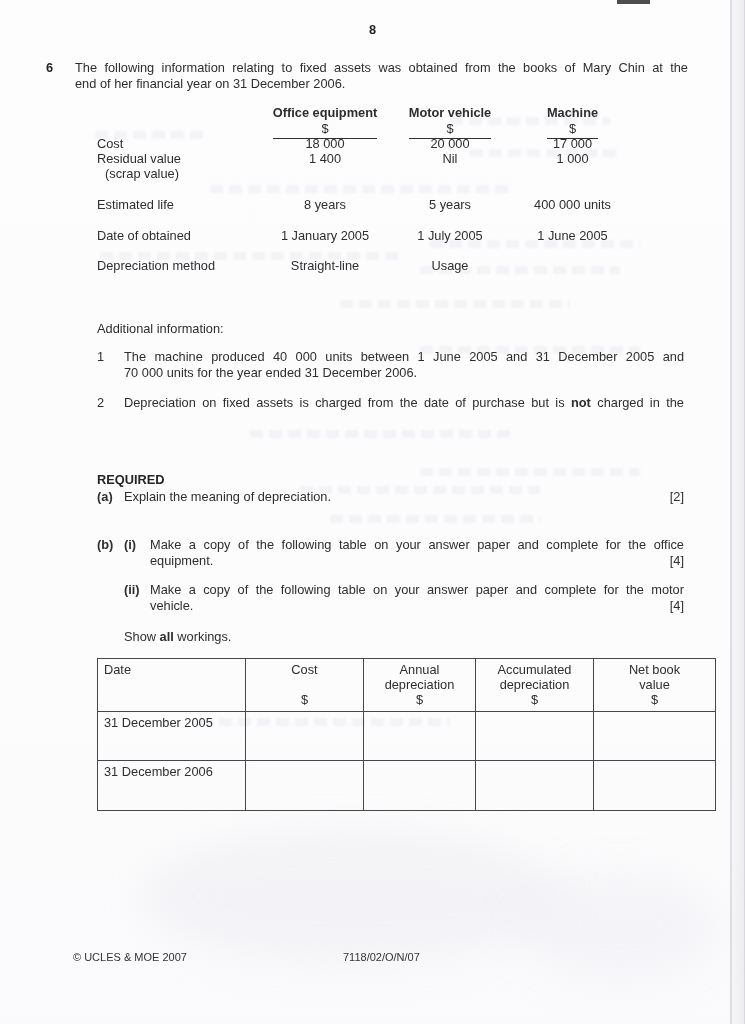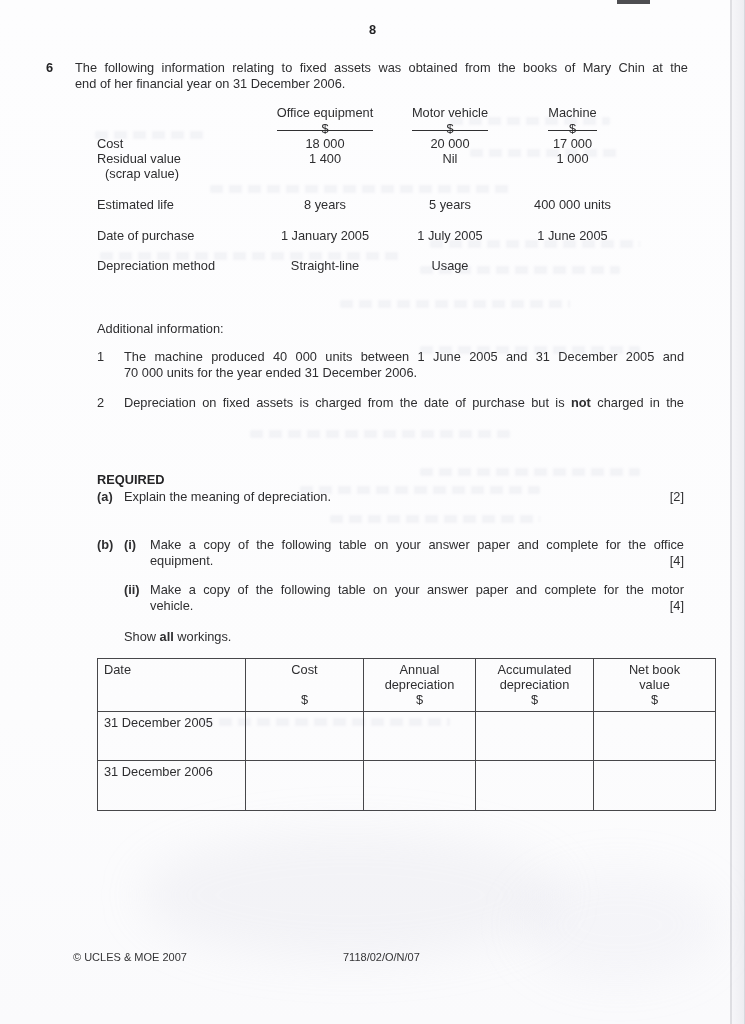--- a/index.html
+++ b/index.html
@@ -13,21 +13,21 @@
   .b{font-weight:bold;}
   .jline{text-align:justify;text-align-last:justify;}
   .pagenum{left:0;top:22px;width:745px;text-align:center;font-weight:bold;color:#242426;}
   
   .qnum{left:46px;top:60px;font-weight:bold;color:#242426;}
   .qintro{left:75px;top:60px;width:613px;}
   
   .inforow{left:97px;width:548px;display:grid;grid-template-columns:153px 150px 100px 145px;}
   .inforow .lab{text-align:left;}
   .inforow .v{text-align:center;}
-  .uline{border-bottom:1.2px solid #303032;padding-bottom:10px;}
+  .uline{border-bottom:1.2px solid #303032;padding-bottom:18px;font-weight:bold;}
   .subdued{padding-left:8px;}
   
   .hangrow{display:flex;}
   .hangrow .tag{flex:0 0 27px;}
   .hangrow .tag2{flex:0 0 26px;}
   .hangrow .body{flex:1 1 auto;}
   .lastline{display:flex;justify-content:space-between;}
   
   table.anstbl{position:absolute;left:97px;top:658px;border-collapse:collapse;table-layout:fixed;}
   table.anstbl td{border:1.6px solid #47474a;vertical-align:top;padding:3px 6px 0 6px;
@@ -111,21 +111,21 @@
       <div class="v"></div>
       <div class="v"></div>
   </div>
   <div class="abs inforow" style="top:197px;">
     <div class="lab">Estimated life</div>
     <div class="v">8 years</div>
     <div class="v">5 years</div>
     <div class="v">400 000 units</div>
   </div>
   <div class="abs inforow" style="top:228px;">
-    <div class="lab">Date of purchase</div>
+    <div class="lab">Date of obtained</div>
     <div class="v">1 January 2005</div>
     <div class="v">1 July 2005</div>
     <div class="v">1 June 2005</div>
   </div>
   <div class="abs inforow" style="top:258px;">
     <div class="lab">Depreciation method</div>
     <div class="v">Straight-line</div>
     <div class="v">Usage</div>
   </div>
 

